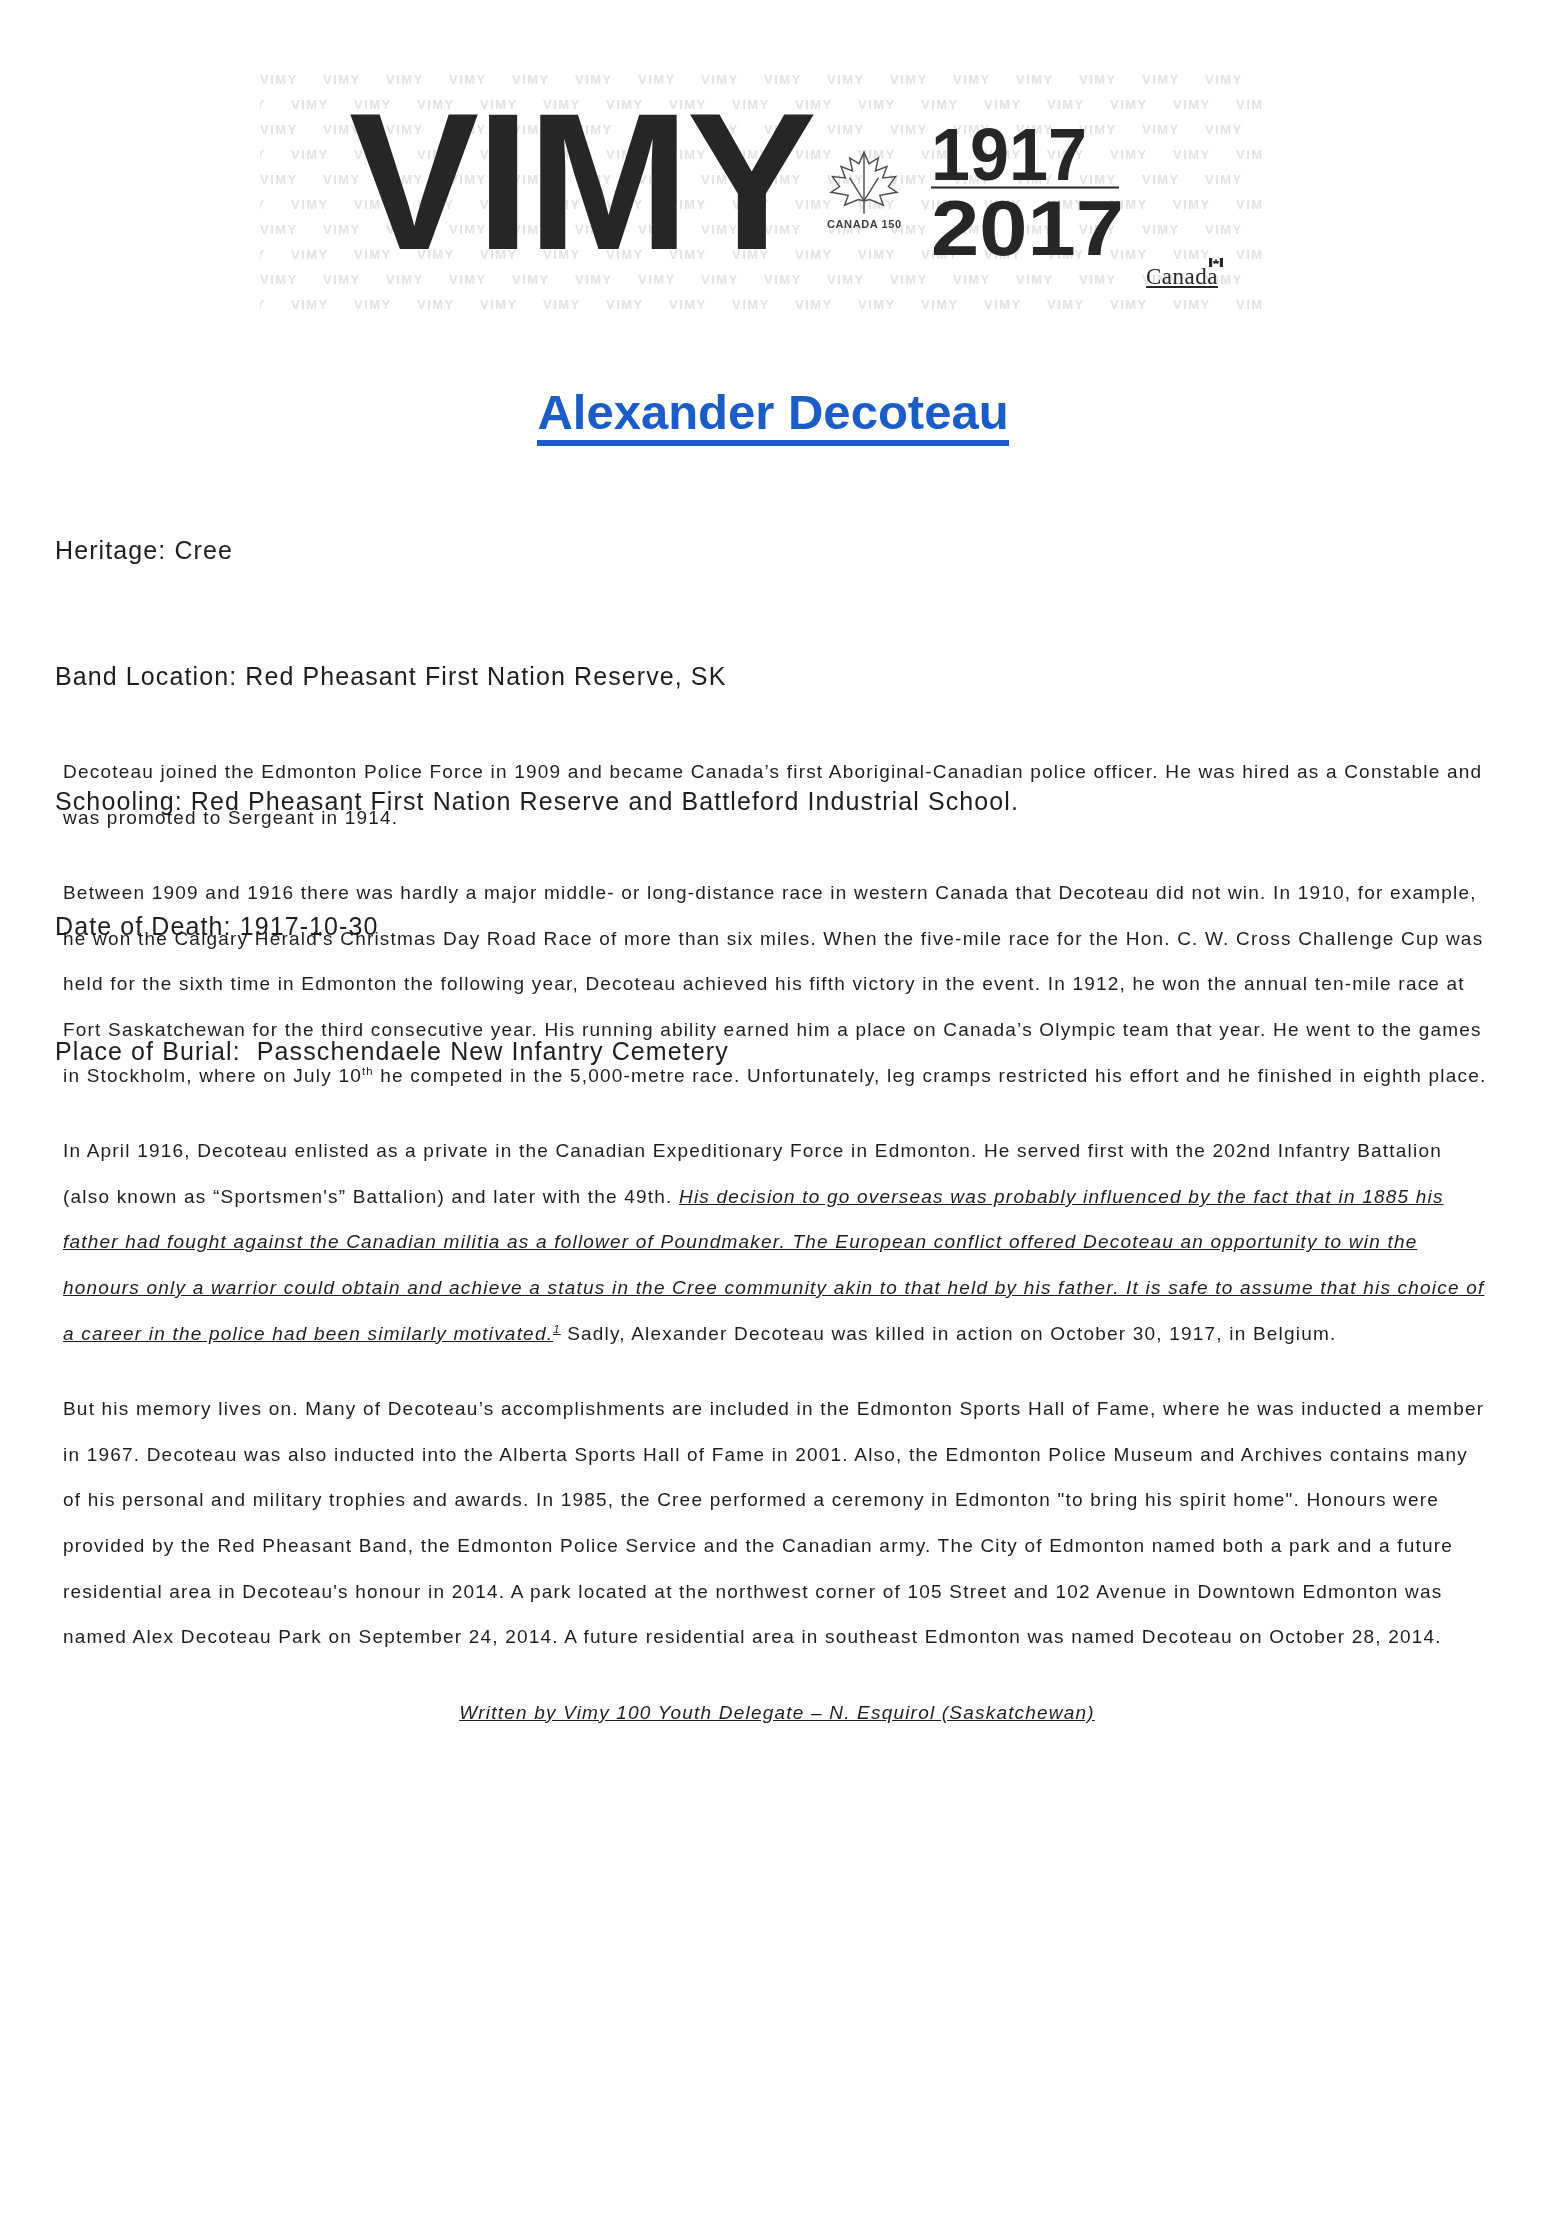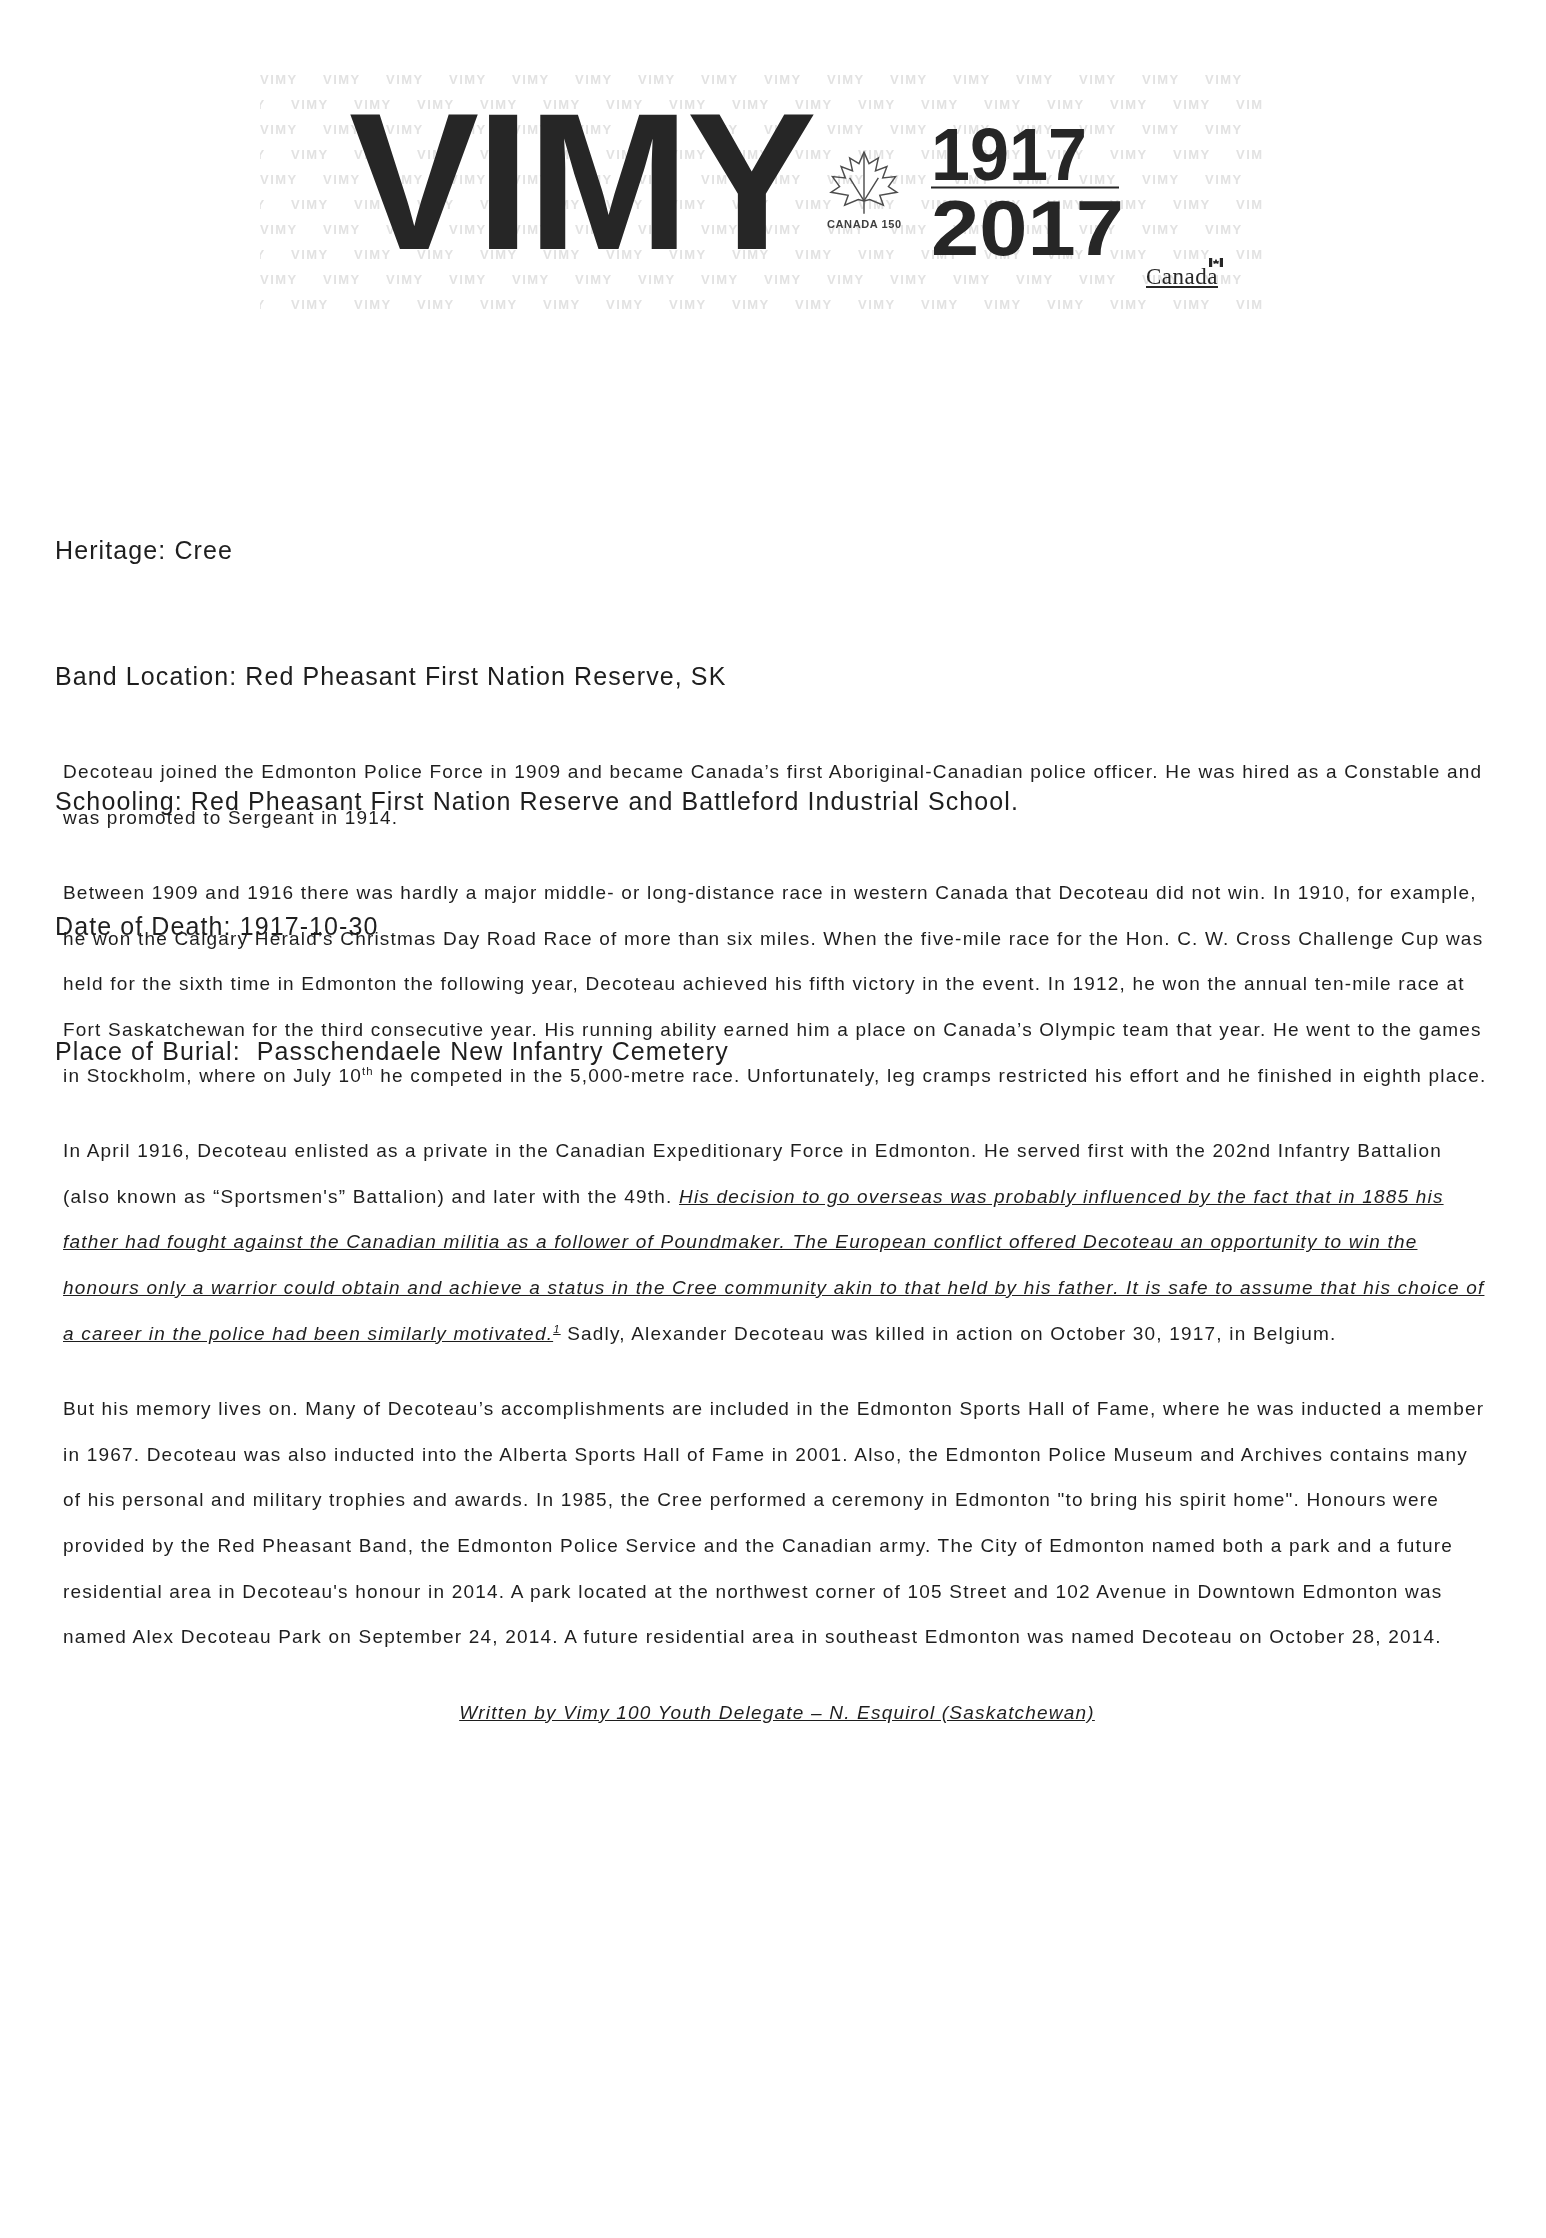--- a/index.html
+++ b/index.html
@@ -98,20 +98,23 @@
       <svg class="canada-flag" width="14" height="9" viewBox="0 0 14 9">
         <g fill="#262626">
           <rect x="0" y="0" width="3.2" height="9"></rect>
           <rect x="10.8" y="0" width="3.2" height="9"></rect>
           <path d="M7 0.8 L8.3 3.2 L9.9 2.7 L9.2 6 L7 5.2 L4.8 6 L4.1 2.7 L5.7 3.2 Z"></path>
         </g>
       </svg>
     </div>
   </div>
 
+  <div class="title-wrap">
+    <h1 class="page-title" style="color: rgb(27, 92, 198); border-bottom-color: rgb(27, 92, 198);">Alexander Decoteau</h1>
+  </div>
 
   <section class="details">
     <div>Heritage: Cree</div>
     <div>Band Location: Red Pheasant First Nation Reserve, SK</div>
     <div>Schooling: Red Pheasant First Nation Reserve and Battleford Industrial School.</div>
     <div>Date of Death: 1917-10-30</div>
     <div>Place of Burial:  Passchendaele New Infantry Cemetery</div>
   </section>
 
   <section class="body-text">

